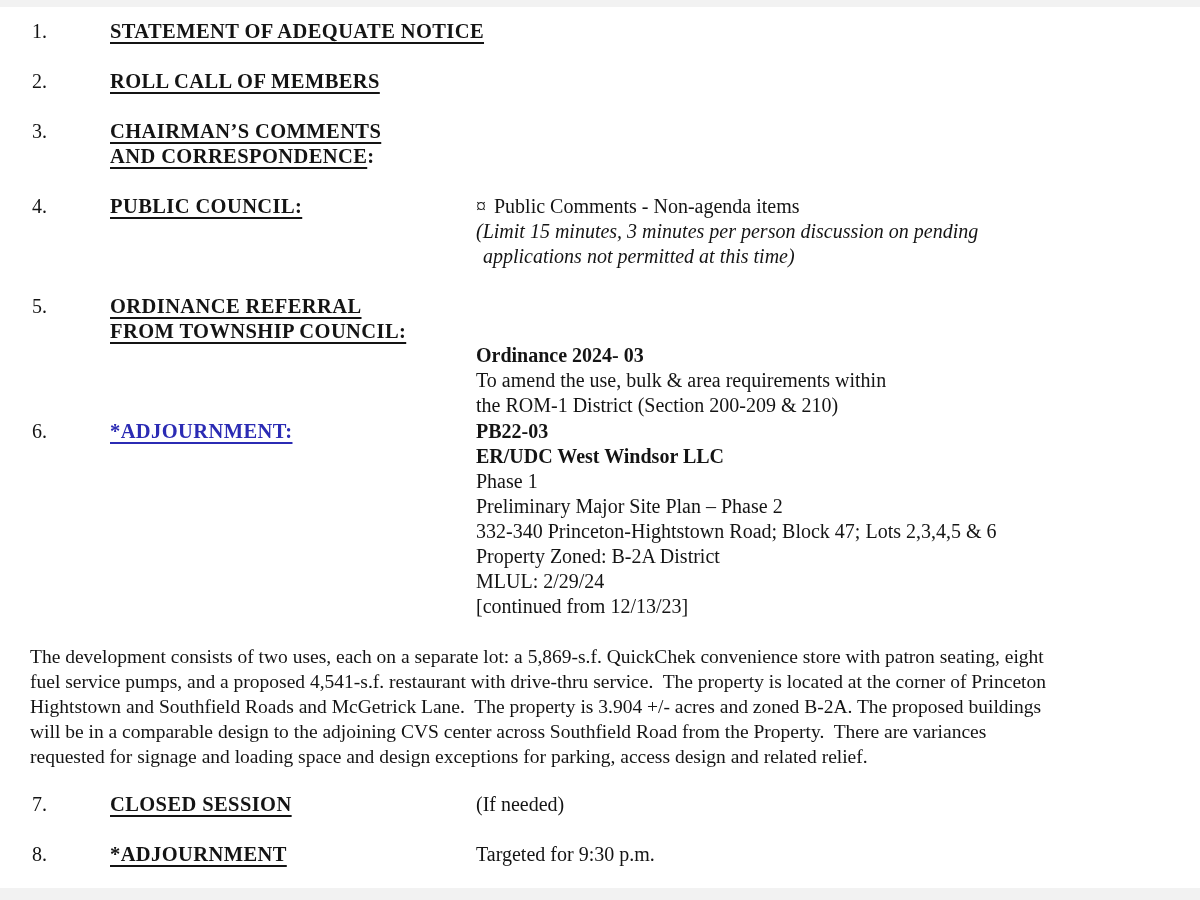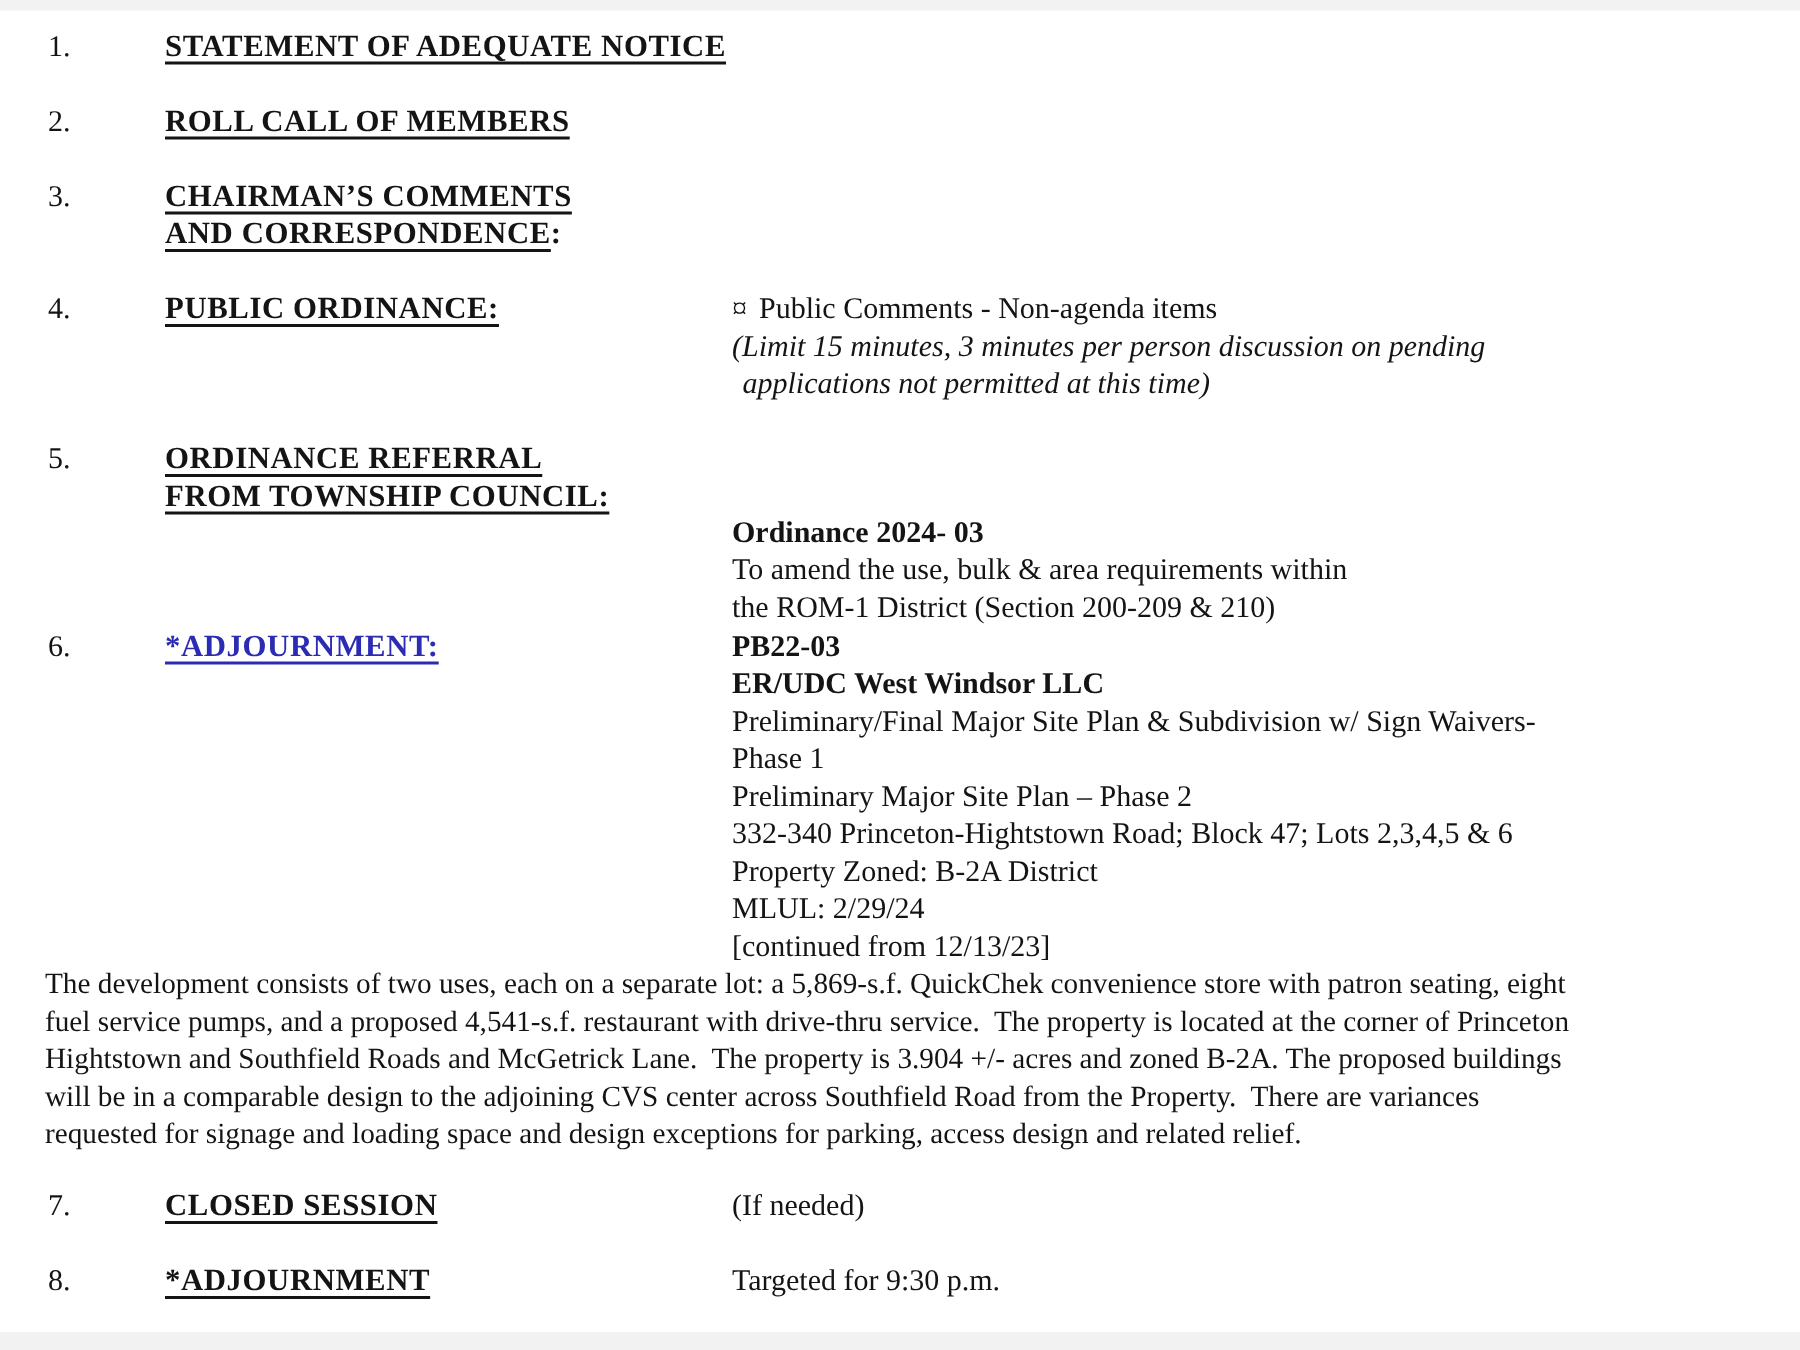--- a/index.html
+++ b/index.html
@@ -26,21 +26,21 @@
     letter-spacing:0.4px;
   }
   .heading .u {
     text-decoration:underline;
     text-decoration-thickness:2px;
     text-underline-offset:4px;
     margin-top:47px;
   }
   .heading.blue { color:var(--link-blue, #2b2bb4); }
   .right {
-    position:absolute; left:488px; top:0;
+    position:absolute; left:476px; top:0;
     font-size:20px; line-height:25px;
   }
   .right.down1 { top:25px;margin-top:24px; }
   .line { white-space:pre; }
   .b  { font-weight:bold; }
   .bi { font-weight:normal; font-style:italic; }
   .ind { padding-left:7px; }
   .bullet { margin-right:8px; }
 
   .para {
@@ -75,21 +75,21 @@
     <div><span class="u">CHAIRMAN’S COMMENTS</span></div>
     <div>
       <span class="u">AND CORRESPONDENCE</span><span>:</span>
     </div>
   </div>
 </section>
 
 <section class="item" style="top:194px">
   <div class="num">4.</div>
   <div class="heading">
-    <div><span class="u">PUBLIC ORDINANCE:</span></div>
+    <div><span class="u">PUBLIC COUNCIL:</span></div>
   </div>
   <div class="right">
     <div class="line"><span class="bullet">¤</span><span>Public Comments - Non-agenda items</span></div>
     <div class="line bi">(Limit 15 minutes, 3 minutes per person discussion on pending</div>
     <div class="line bi ind">applications not permitted at this time)</div>
   </div>
 </section>
 
 <section class="item" style="top:294px">
   <div class="num">5.</div>
@@ -105,21 +105,20 @@
 </section>
 
 <section class="item" style="top:419px">
   <div class="num">6.</div>
   <div class="heading blue">
     <div><span class="u">*ADJOURNMENT:</span></div>
   </div>
   <div class="right">
     <div class="line b">PB22-03</div>
     <div class="line b">ER/UDC West Windsor LLC</div>
-    <div class="line">Preliminary/Final Major Site Plan &amp; Subdivision w/ Sign Waivers-</div>
     <div class="line">Phase 1</div>
     <div class="line">Preliminary Major Site Plan – Phase 2</div>
     <div class="line">332-340 Princeton-Hightstown Road; Block 47; Lots 2,3,4,5 &amp; 6</div>
     <div class="line">Property Zoned: B-2A District</div>
     <div class="line">MLUL: 2/29/24</div>
     <div class="line">[continued from 12/13/23]</div>
   </div>
 </section>
 
 <div class="para">

